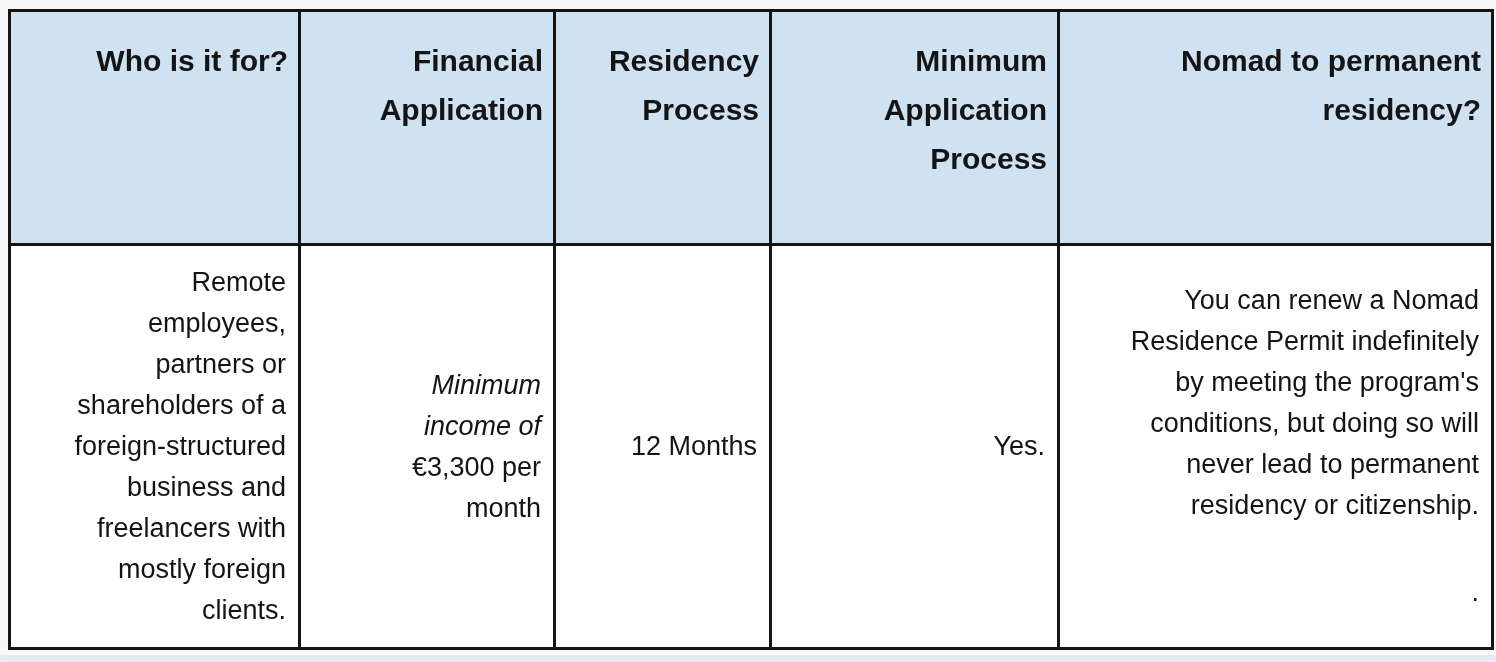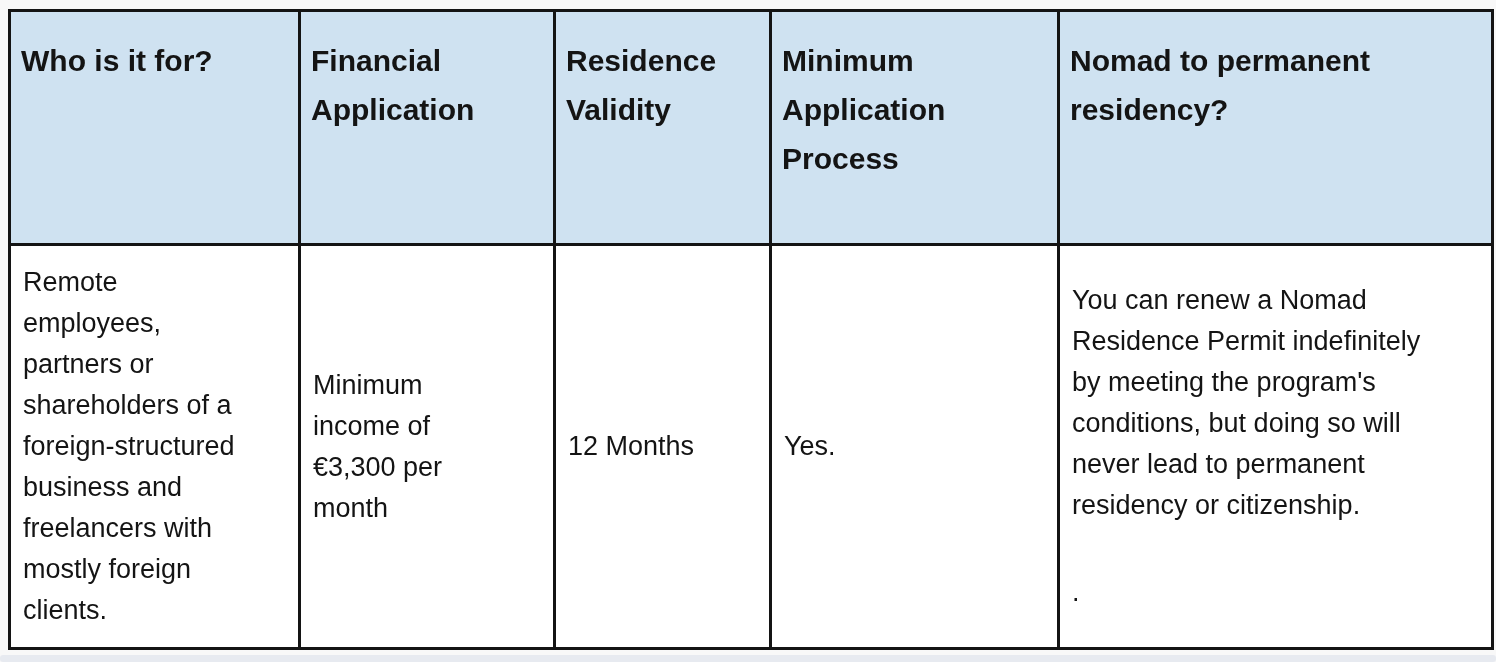--- a/index.html
+++ b/index.html
@@ -23,21 +23,21 @@
     top: 9px;
     width: 1483px;
     height: 641px;
     border-collapse: collapse;
     table-layout: fixed;
     background: #ffffff;
   }
   .info-table th,
   .info-table td {
     border: 3px solid #141414;
-    text-align: left;
+    text-align: right;
     overflow: hidden;
   }
   .info-table thead tr {
     height: 234px;
   }
   .info-table th {
     background: #cfe2f1;
     vertical-align: top;
     padding: 24px 10px 0 10px;
     font-size: 30px;
@@ -48,20 +48,21 @@
     vertical-align: middle;
     padding: 0 12px;
     font-size: 27px;
     line-height: 41px;
     background: #ffffff;
   }
   .cell-text {
     white-space: pre-line;
   }
   .italic {
+    font-style: italic;
   }
   .footnote-dot {
     margin-top: 46px;
   }
   .bottom-strip {
     position: absolute;
     left: 0;
     bottom: 0;
     width: 1496px;
     height: 7px;
@@ -79,21 +80,21 @@
       <col style="width:290px">
       <col style="width:255px">
       <col style="width:216px">
       <col style="width:288px">
       <col style="width:434px">
     </colgroup>
     <thead>
       <tr>
         <th>Who is it for?</th>
         <th>Financial Application</th>
-        <th>Residence Validity</th>
+        <th>Residency Process</th>
         <th>Minimum Application Process</th>
         <th>Nomad to permanent residency?</th>
       </tr>
     </thead>
     <tbody>
       <tr>
         <td>
           <div class="cell-text">Remote
 employees,
 partners or

